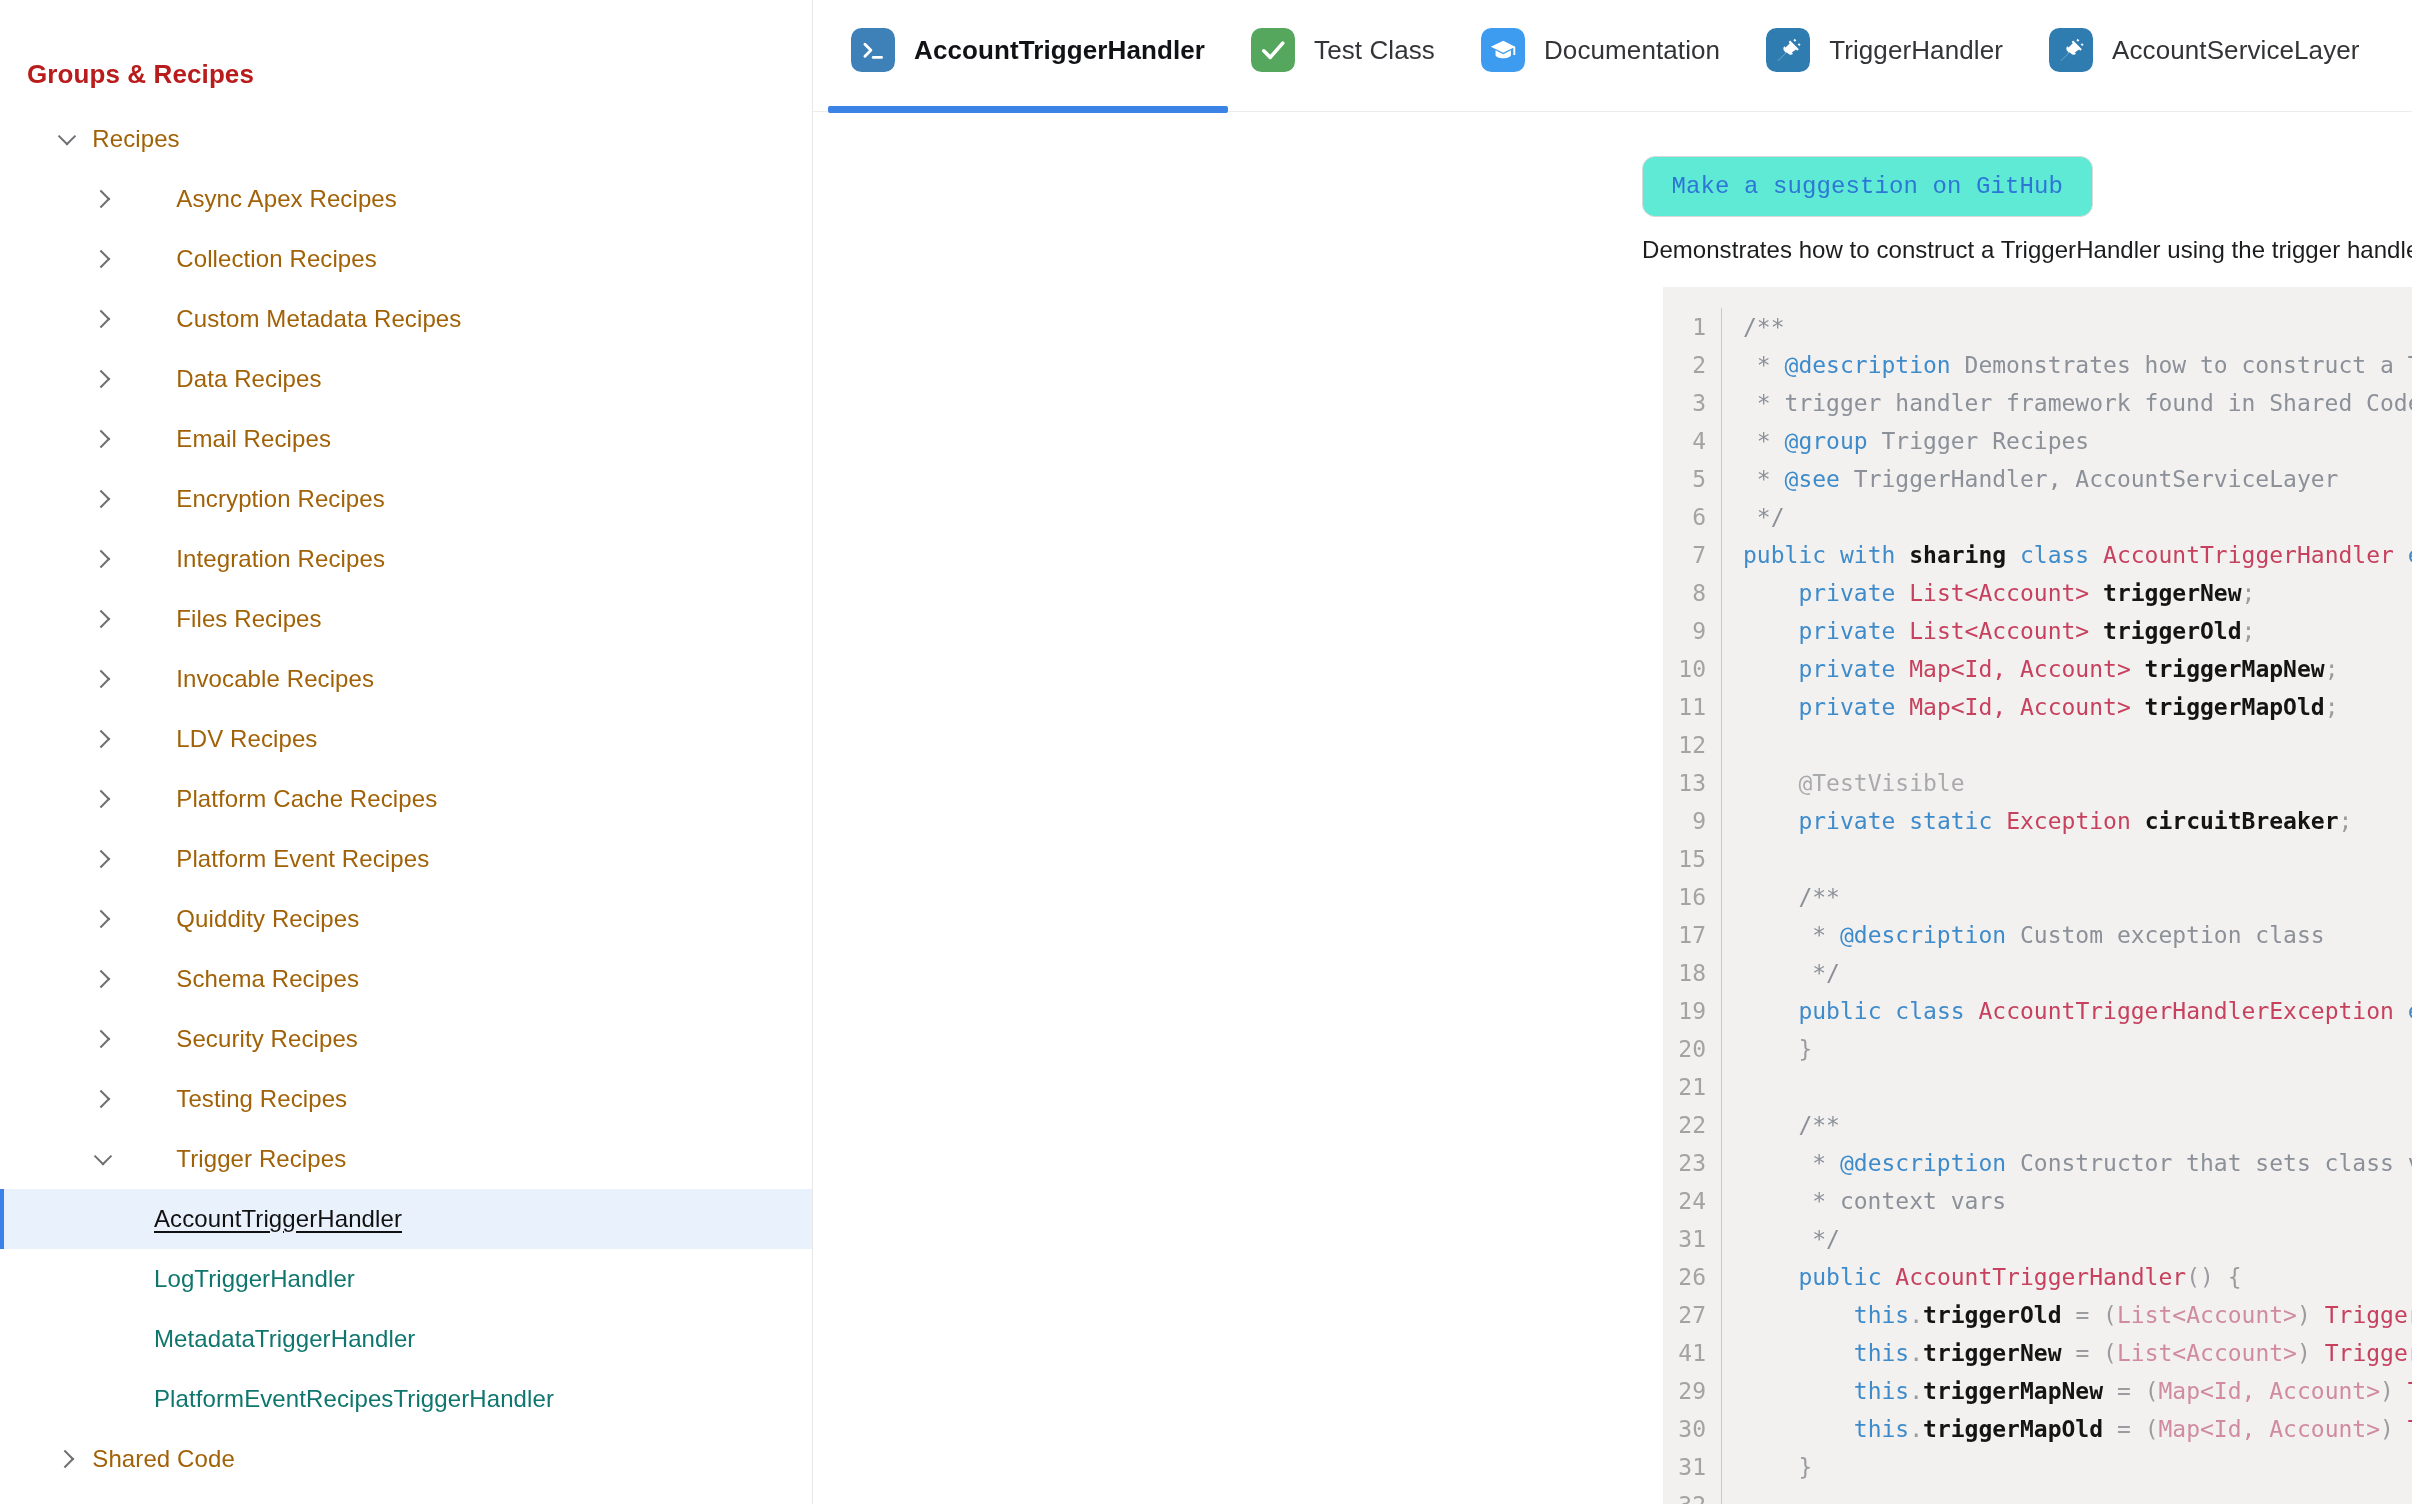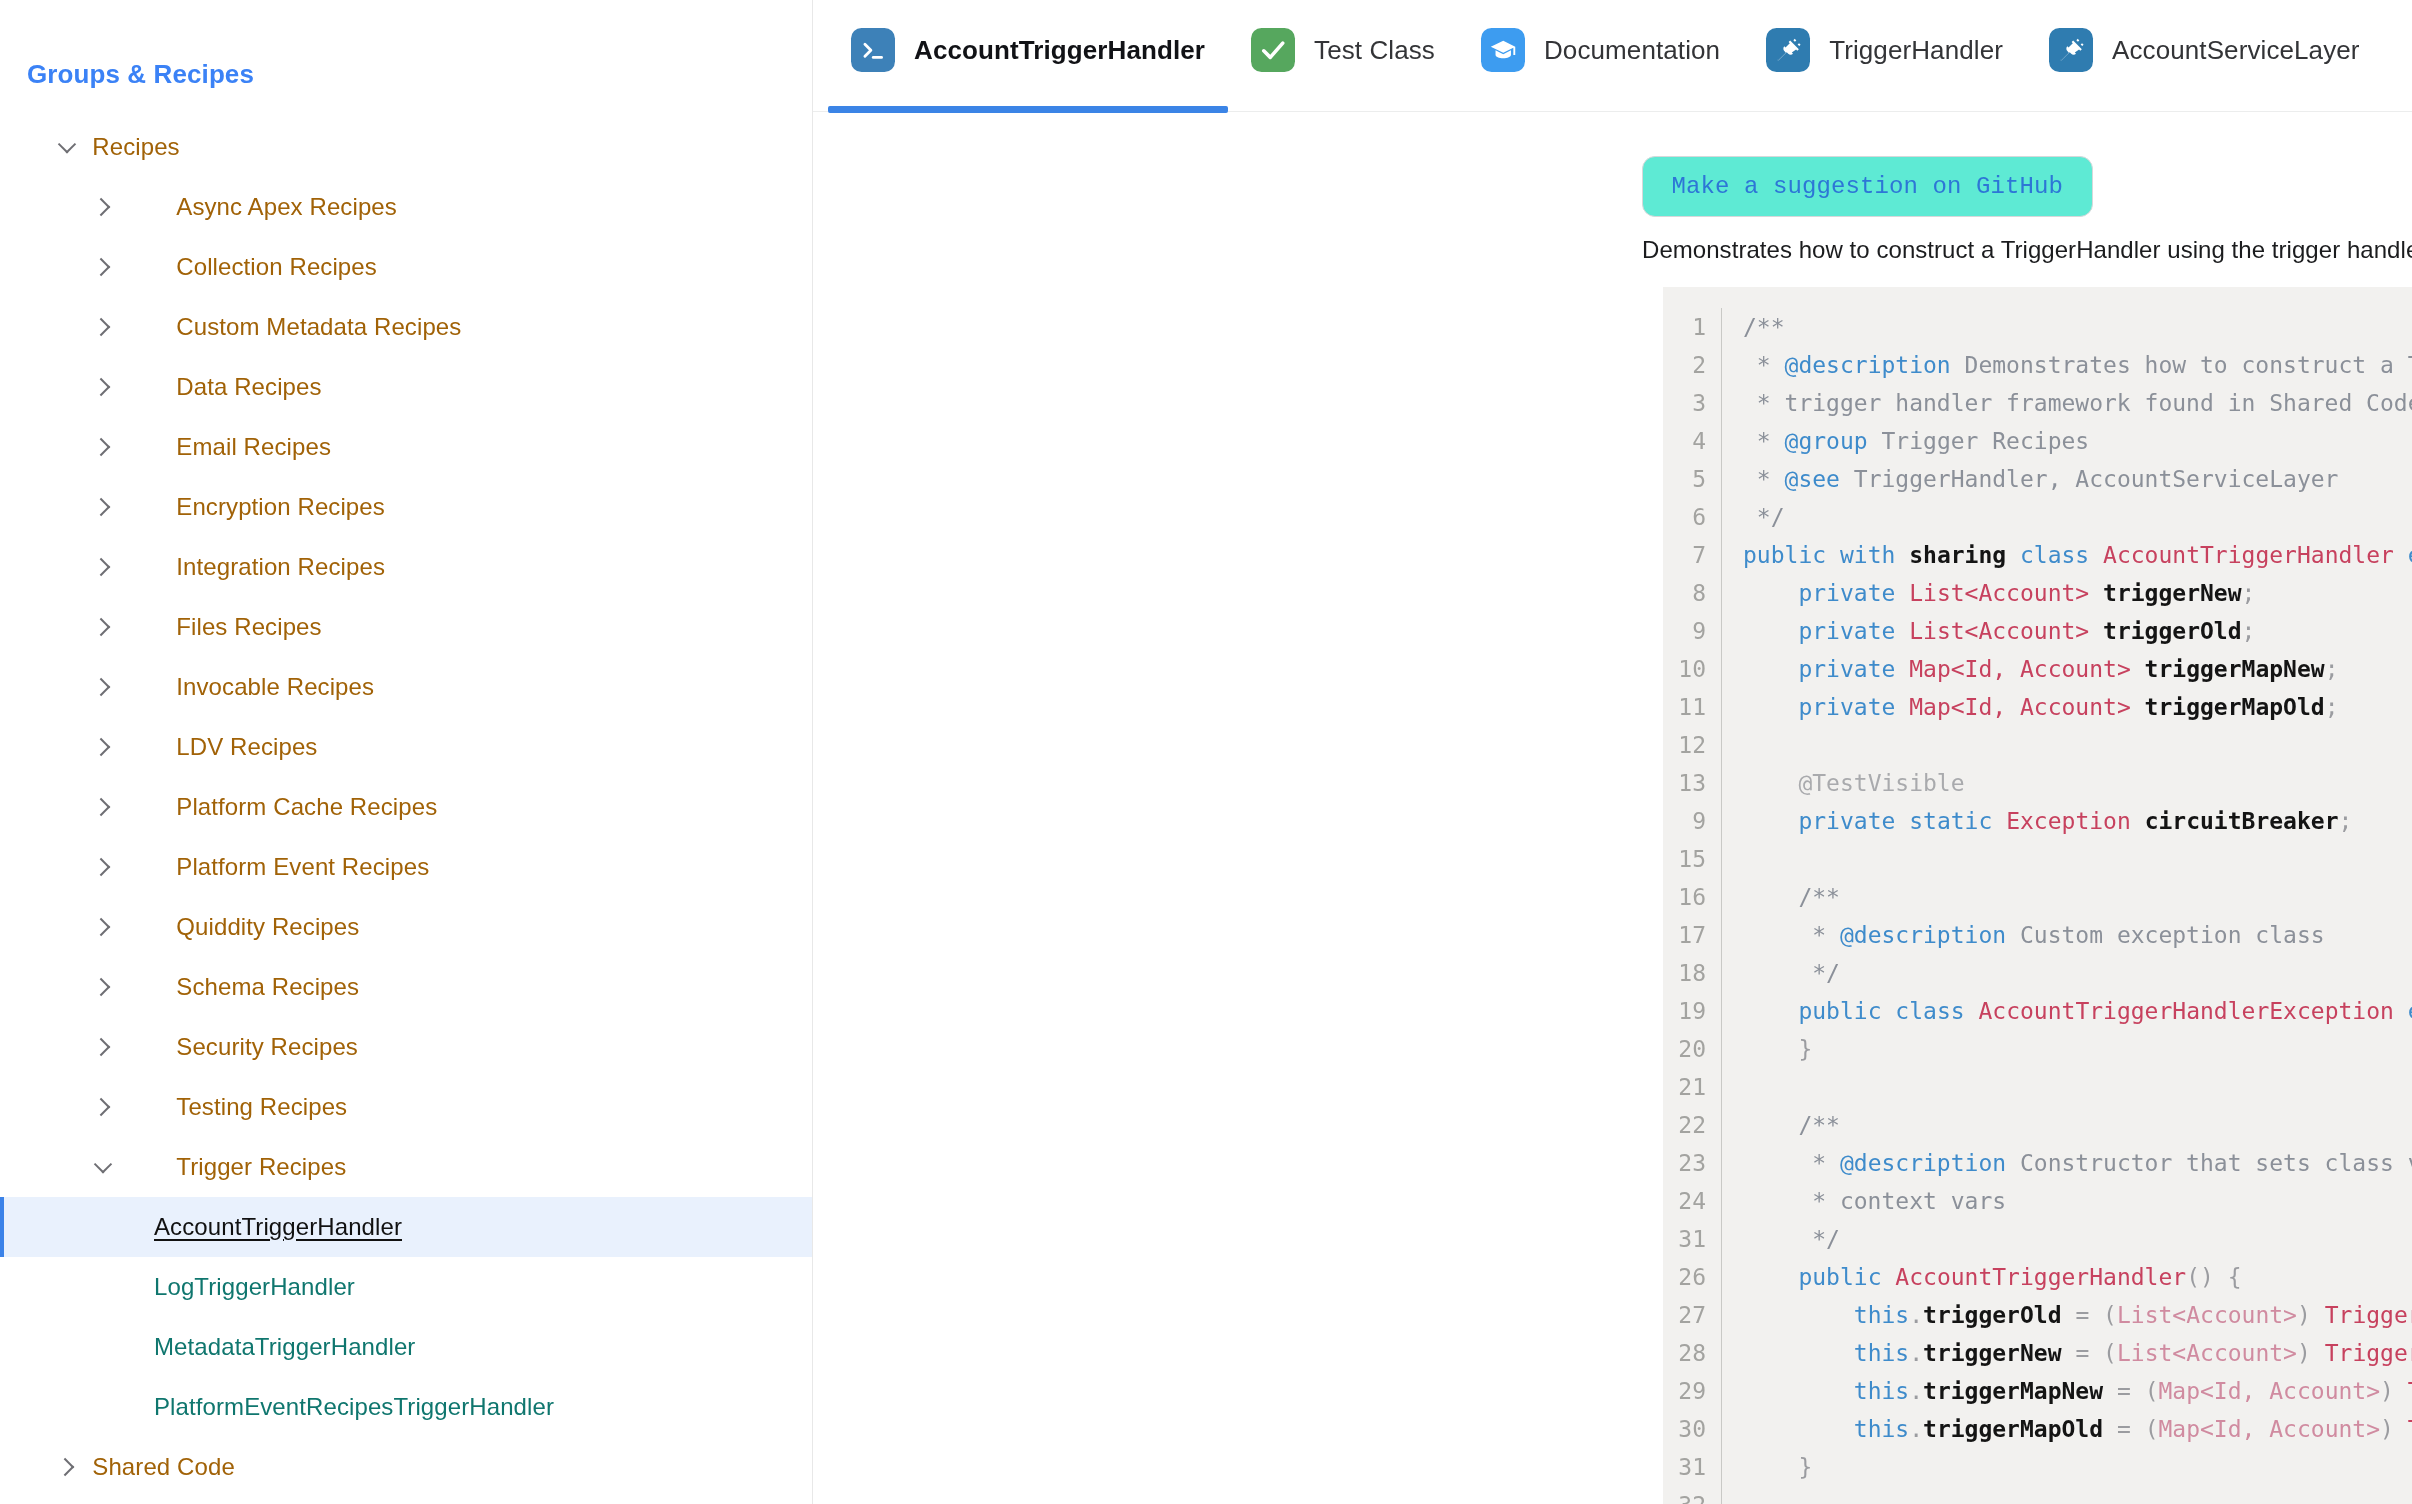--- a/index.html
+++ b/index.html
@@ -27,23 +27,23 @@
     background: #ffffff;
     border-right: 1px solid #e8e8e8;
     padding-top: 59px;
     overflow: hidden;
     position: relative;
   }
 
   .sidebar-title {
     font-size: 26px;
     font-weight: bold;
-    color: #3b82f6;
+    color: #b91c1c;
     padding-left: 27px;
-    margin-bottom: 27px;
+    margin-bottom: 19px;
     letter-spacing: 0.1px;
   }
 
   .tree-row {
     display: flex;
     align-items: center;
     height: 60px;
     position: relative;
     cursor: pointer;
     border-left: 4.8px solid transparent;
@@ -396,21 +396,21 @@
             <div>18</div>
             <div>19</div>
             <div>20</div>
             <div>21</div>
             <div>22</div>
             <div>23</div>
             <div>24</div>
             <div>31</div>
             <div>26</div>
             <div>27</div>
-            <div>28</div>
+            <div>41</div>
             <div>29</div>
             <div>30</div>
             <div>31</div>
             <div>32</div>
           </div>
         <div class="codelines" id="code-host"><div class="ln"><span class="c">/**</span></div><div class="ln"><span class="c"> * </span><span class="ct">@description</span><span class="c"> Demonstrates how to construct a TriggerHandler using the</span></div><div class="ln"><span class="c"> * trigger handler framework found in Shared Code/TriggerHandler.cls</span></div><div class="ln"><span class="c"> * </span><span class="ct">@group</span><span class="c"> Trigger Recipes</span></div><div class="ln"><span class="c"> * </span><span class="ct">@see</span><span class="c"> TriggerHandler, AccountServiceLayer</span></div><div class="ln"><span class="c"> */</span></div><div class="ln"><span class="k">public</span><span class="id"> </span><span class="k">with</span><span class="id"> sharing </span><span class="k">class</span><span class="id"> </span><span class="t">AccountTriggerHandler</span><span class="id"> </span><span class="k">extends</span></div><div class="ln"><span class="id">    </span><span class="k">private</span><span class="id"> </span><span class="t">List&lt;Account&gt;</span><span class="id"> </span><span class="id">triggerNew</span><span class="pn">;</span></div><div class="ln"><span class="id">    </span><span class="k">private</span><span class="id"> </span><span class="t">List&lt;Account&gt;</span><span class="id"> </span><span class="id">triggerOld</span><span class="pn">;</span></div><div class="ln"><span class="id">    </span><span class="k">private</span><span class="id"> </span><span class="t">Map&lt;Id, Account&gt;</span><span class="id"> </span><span class="id">triggerMapNew</span><span class="pn">;</span></div><div class="ln"><span class="id">    </span><span class="k">private</span><span class="id"> </span><span class="t">Map&lt;Id, Account&gt;</span><span class="id"> </span><span class="id">triggerMapOld</span><span class="pn">;</span></div><div class="ln">&nbsp;</div><div class="ln"><span class="id">    </span><span class="an">@TestVisible</span></div><div class="ln"><span class="id">    </span><span class="k">private</span><span class="id"> </span><span class="k">static</span><span class="id"> </span><span class="t">Exception</span><span class="id"> </span><span class="id">circuitBreaker</span><span class="pn">;</span></div><div class="ln">&nbsp;</div><div class="ln"><span class="c">    /**</span></div><div class="ln"><span class="c">     * </span><span class="ct">@description</span><span class="c"> Custom exception class</span></div><div class="ln"><span class="c">     */</span></div><div class="ln"><span class="id">    </span><span class="k">public</span><span class="id"> </span><span class="k">class</span><span class="id"> </span><span class="t">AccountTriggerHandlerException</span><span class="id"> </span><span class="k">extends</span></div><div class="ln"><span class="pn">    }</span></div><div class="ln">&nbsp;</div><div class="ln"><span class="c">    /**</span></div><div class="ln"><span class="c">     * </span><span class="ct">@description</span><span class="c"> Constructor that sets class variables based on Trigger</span></div><div class="ln"><span class="c">     * context vars</span></div><div class="ln"><span class="c">     */</span></div><div class="ln"><span class="id">    </span><span class="k">public</span><span class="id"> </span><span class="t">AccountTriggerHandler</span><span class="pn">()</span><span class="id"> </span><span class="pn">{</span></div><div class="ln"><span class="id">        </span><span class="k">this</span><span class="pn">.</span><span class="id">triggerOld</span><span class="id"> </span><span class="pn">=</span><span class="id"> </span><span class="pn">(</span><span class="tp">List&lt;Account&gt;</span><span class="pn">)</span><span class="id"> </span><span class="t">Trigger</span></div><div class="ln"><span class="id">        </span><span class="k">this</span><span class="pn">.</span><span class="id">triggerNew</span><span class="id"> </span><span class="pn">=</span><span class="id"> </span><span class="pn">(</span><span class="tp">List&lt;Account&gt;</span><span class="pn">)</span><span class="id"> </span><span class="t">Trigger</span></div><div class="ln"><span class="id">        </span><span class="k">this</span><span class="pn">.</span><span class="id">triggerMapNew</span><span class="id"> </span><span class="pn">=</span><span class="id"> </span><span class="pn">(</span><span class="tp">Map&lt;Id, Account&gt;</span><span class="pn">)</span><span class="id"> </span><span class="t">Trigger</span></div><div class="ln"><span class="id">        </span><span class="k">this</span><span class="pn">.</span><span class="id">triggerMapOld</span><span class="id"> </span><span class="pn">=</span><span class="id"> </span><span class="pn">(</span><span class="tp">Map&lt;Id, Account&gt;</span><span class="pn">)</span><span class="id"> </span><span class="t">Trigger</span></div><div class="ln"><span class="pn">    }</span></div><div class="ln">&nbsp;</div></div>
       </div>
 
     </div>
   </section>

